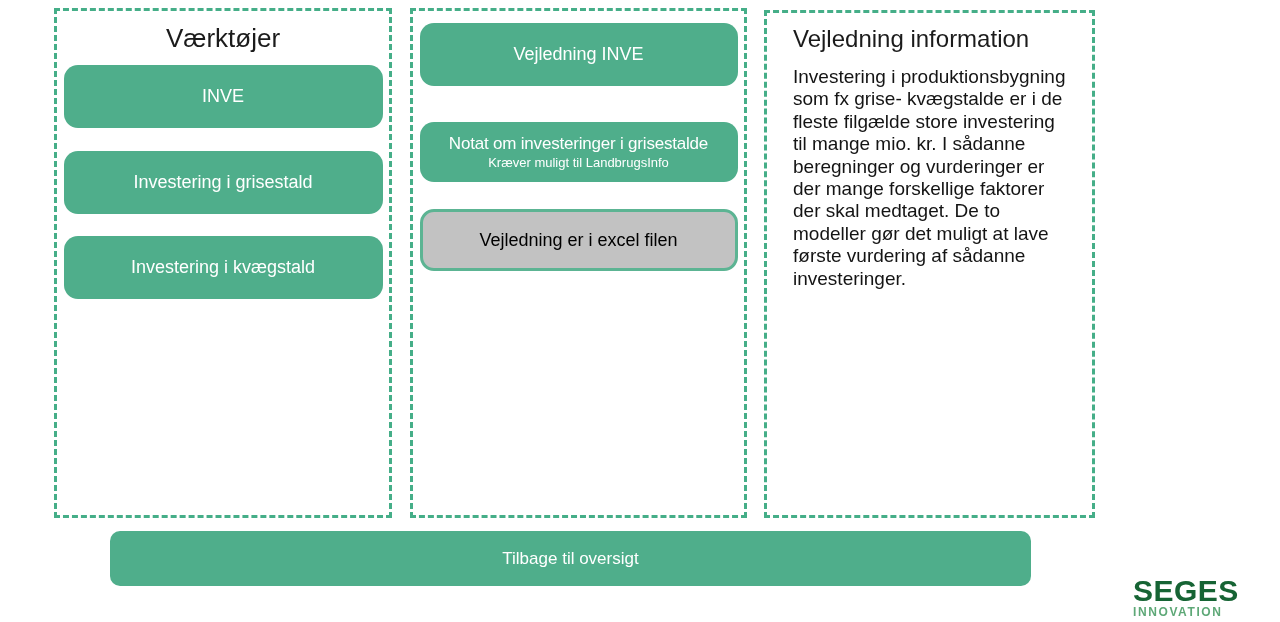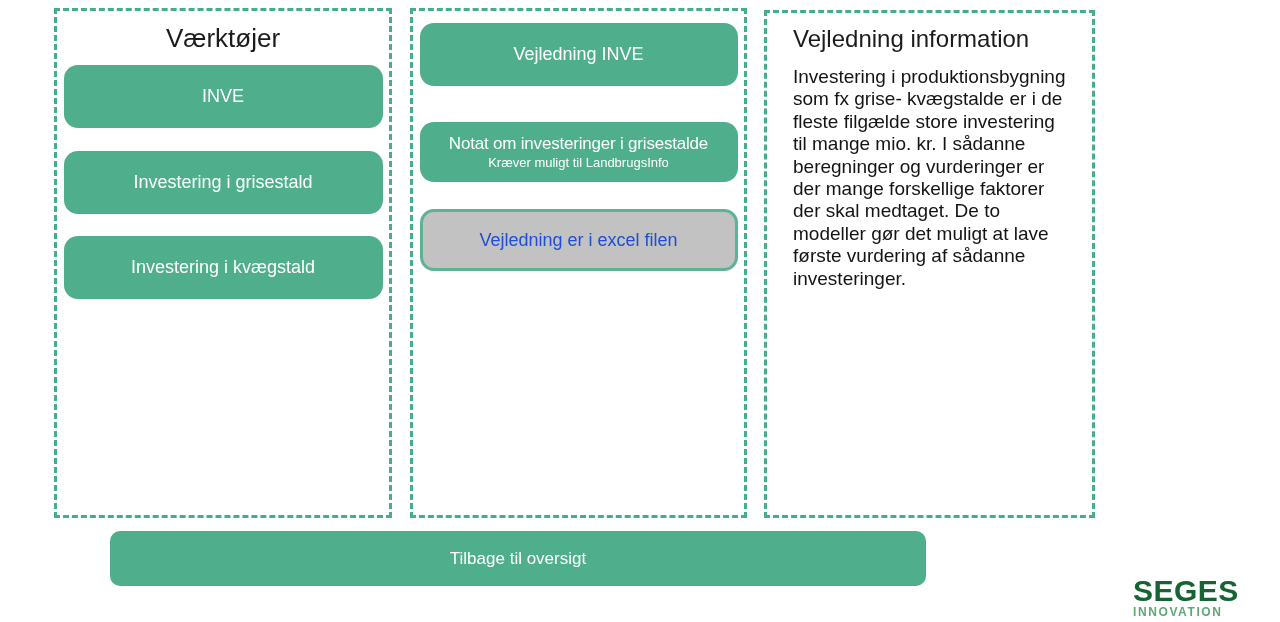--- a/index.html
+++ b/index.html
@@ -34,30 +34,30 @@
   }
   .panel-docs .btn { width: 318px; }
   .gap-first  { margin-top: 12px; }
   .gap-a      { margin-top: 23px; text-align: center; }
   .gap-b      { margin-top: 22px; }
   .btn-notat  { margin-top: 36px; height: 60px; }
   .btn-notat .btn-main { font-size: 17px; letter-spacing: -0.2px; }
   .btn-notat .btn-sub  { font-size: 13px; margin-top: 1px; }
   .btn-disabled {
     margin-top: 27px; height: 62px;
-    background: #c2c2c2; border: 3px solid #5cb493; color: #1d4ed8;
+    background: #c2c2c2; border: 3px solid #5cb493; color: #000000;
     cursor: default;
   }
   .info-body {
     margin: 13px 10px 0 26px;
     font-size: 19px; line-height: 22.4px; color: #141414;
     white-space: pre-line;
   }
   .back-btn {
-    position: absolute; left: 110px; top: 531px; width: 816px; height: 55px;
+    position: absolute; left: 110px; top: 531px; width: 921px; height: 55px;
     border: none; border-radius: 10px;
     background: #4fae8b; color: #ffffff;
     font-family: inherit; font-size: 17px; cursor: pointer;
   }
   .logo { position: absolute; left: 1133px; top: 533px; text-align: left; }
   .logo-primary {
     font-size: 30px; font-weight: 700; color: #166434;
     line-height: 28px; letter-spacing: 0.5px; margin-top: 44px;
   }
   .logo-secondary {

